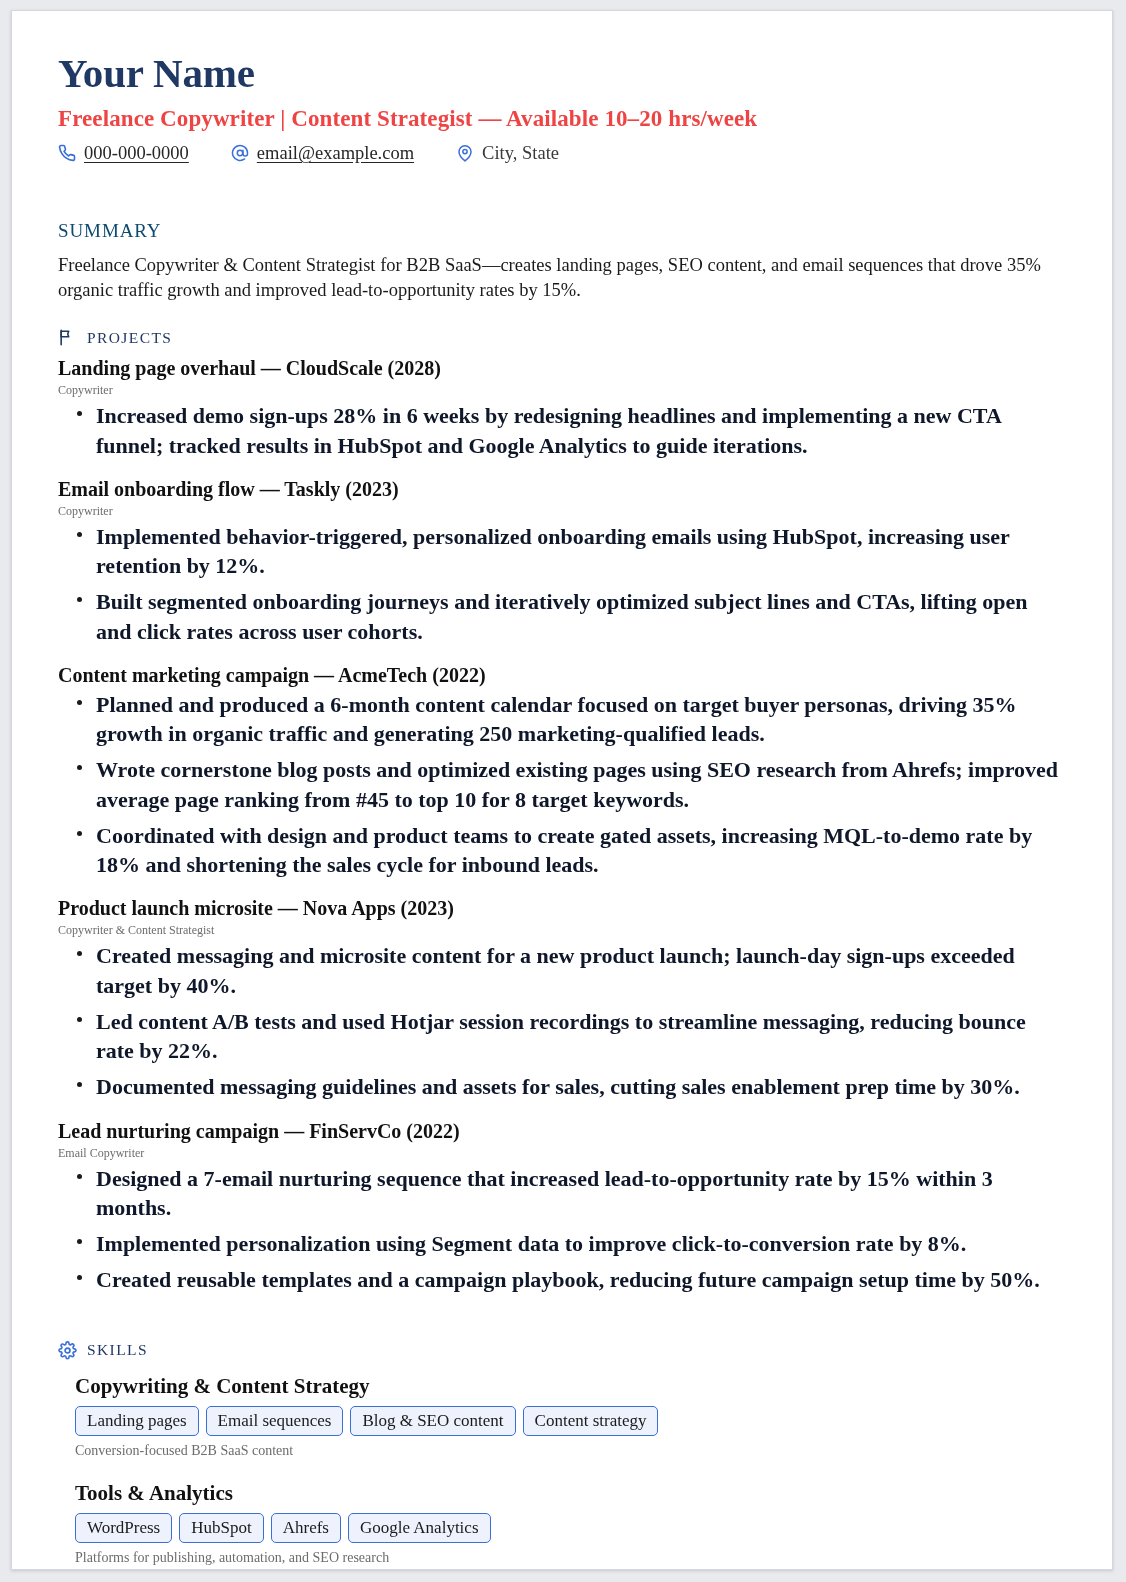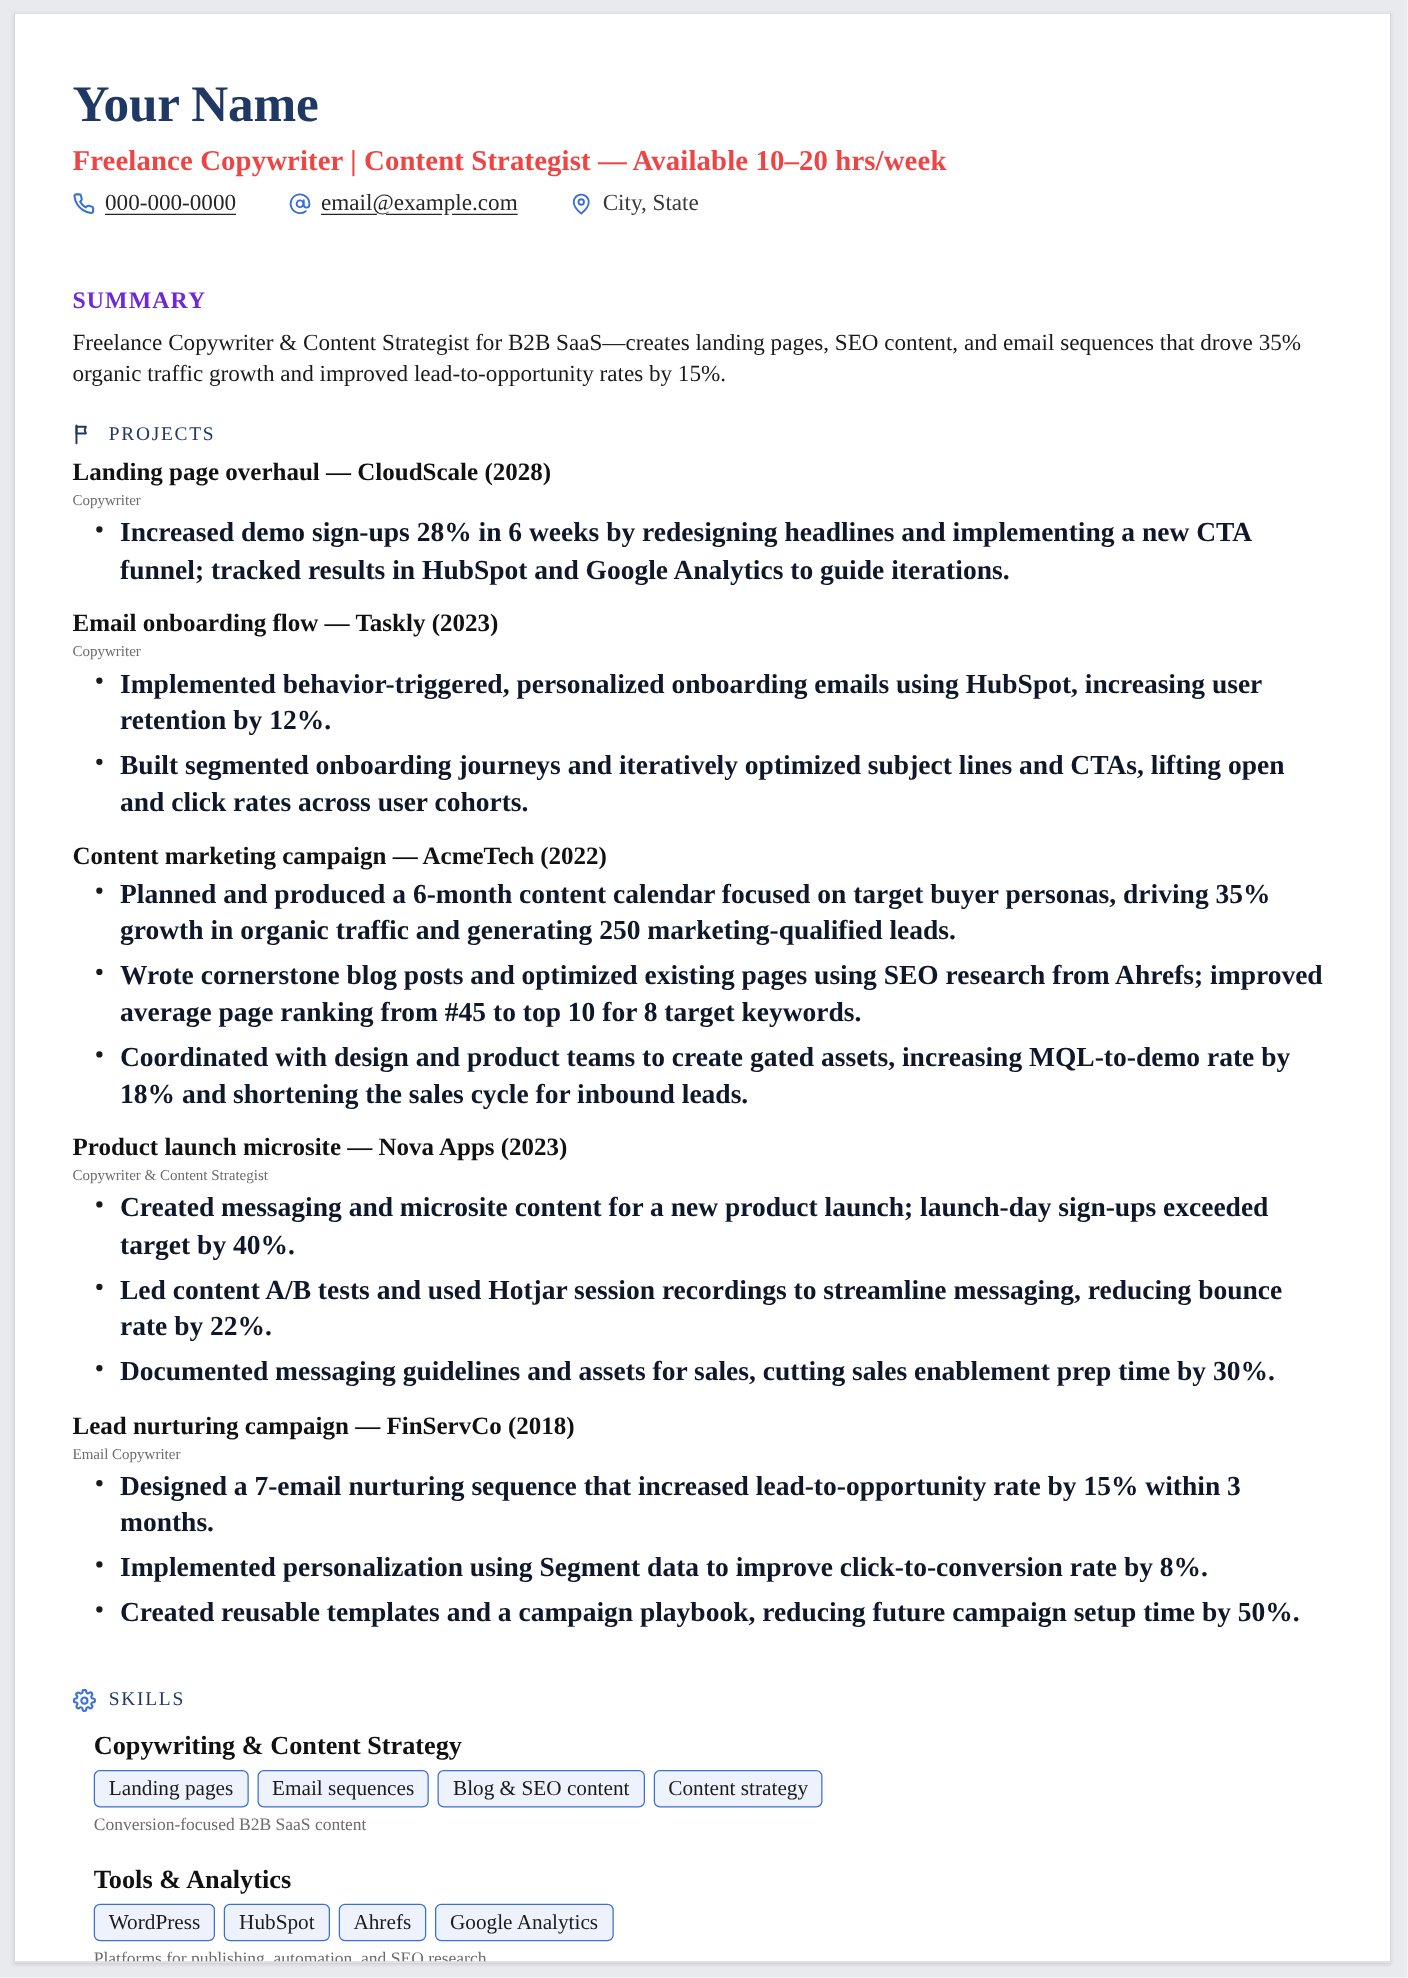--- a/index.html
+++ b/index.html
@@ -19,21 +19,21 @@
     top: 10px;
     width: 1102px;
     height: 1560px;
     background: #ffffff;
     border: 1px solid #d5d7dd;
     box-shadow: 0 1px 3px rgba(40,45,60,0.18);
     box-sizing: border-box;
     overflow: hidden;
   }
   .inner {
-    padding: 50px 46px 0 46px;
+    padding: 40px 46px 0 46px;
   }
 
   
   .name {
     font-size: 41px;
     font-weight: bold;
     color: #1f3864;
     line-height: 1.12;
     letter-spacing: -0.2px;
     margin: 0 0 9px 0;
@@ -71,22 +71,22 @@
   .contact-item .txt { white-space: nowrap; }
   .contact-item .txt.link {
     text-decoration: underline;
     text-underline-offset: 3px;
     color: #262626;
   }
 
   
   .section-plain {
     font-size: 19px;
-    font-weight: bold;
-    color: #6d28d9;
+    font-weight: normal;
+    color: #0c4a6e;
     letter-spacing: 0.9px;
     margin: 56px 0 11px 0;
   }
   .section-icon-head {
     display: flex;
     align-items: center;
     gap: 10px;
     margin: 26px 0 8px 0;
   }
   .section-icon-head.skills-head { margin-top: 46px; margin-bottom: 14px; }
@@ -265,21 +265,21 @@
           <div class="project">
             <div class="project-title">Product launch microsite — Nova Apps (2023)</div>
             <div class="project-role">Copywriter &amp; Content Strategist</div>
             <ul class="bullets">
               <li>Created messaging and microsite content for a new product launch; launch-day sign-ups exceeded target by 40%.</li>
               <li>Led content A/B tests and used Hotjar session recordings to streamline messaging, reducing bounce rate by 22%.</li>
               <li>Documented messaging guidelines and assets for sales, cutting sales enablement prep time by 30%.</li>
             </ul>
           </div>
           <div class="project">
-            <div class="project-title">Lead nurturing campaign — FinServCo (2018)</div>
+            <div class="project-title">Lead nurturing campaign — FinServCo (2022)</div>
             <div class="project-role">Email Copywriter</div>
             <ul class="bullets">
               <li>Designed a 7-email nurturing sequence that increased lead-to-opportunity rate by 15% within 3 months.</li>
               <li>Implemented personalization using Segment data to improve click-to-conversion rate by 8%.</li>
               <li>Created reusable templates and a campaign playbook, reducing future campaign setup time by 50%.</li>
             </ul>
           </div>
         </div>
     </div>
 

